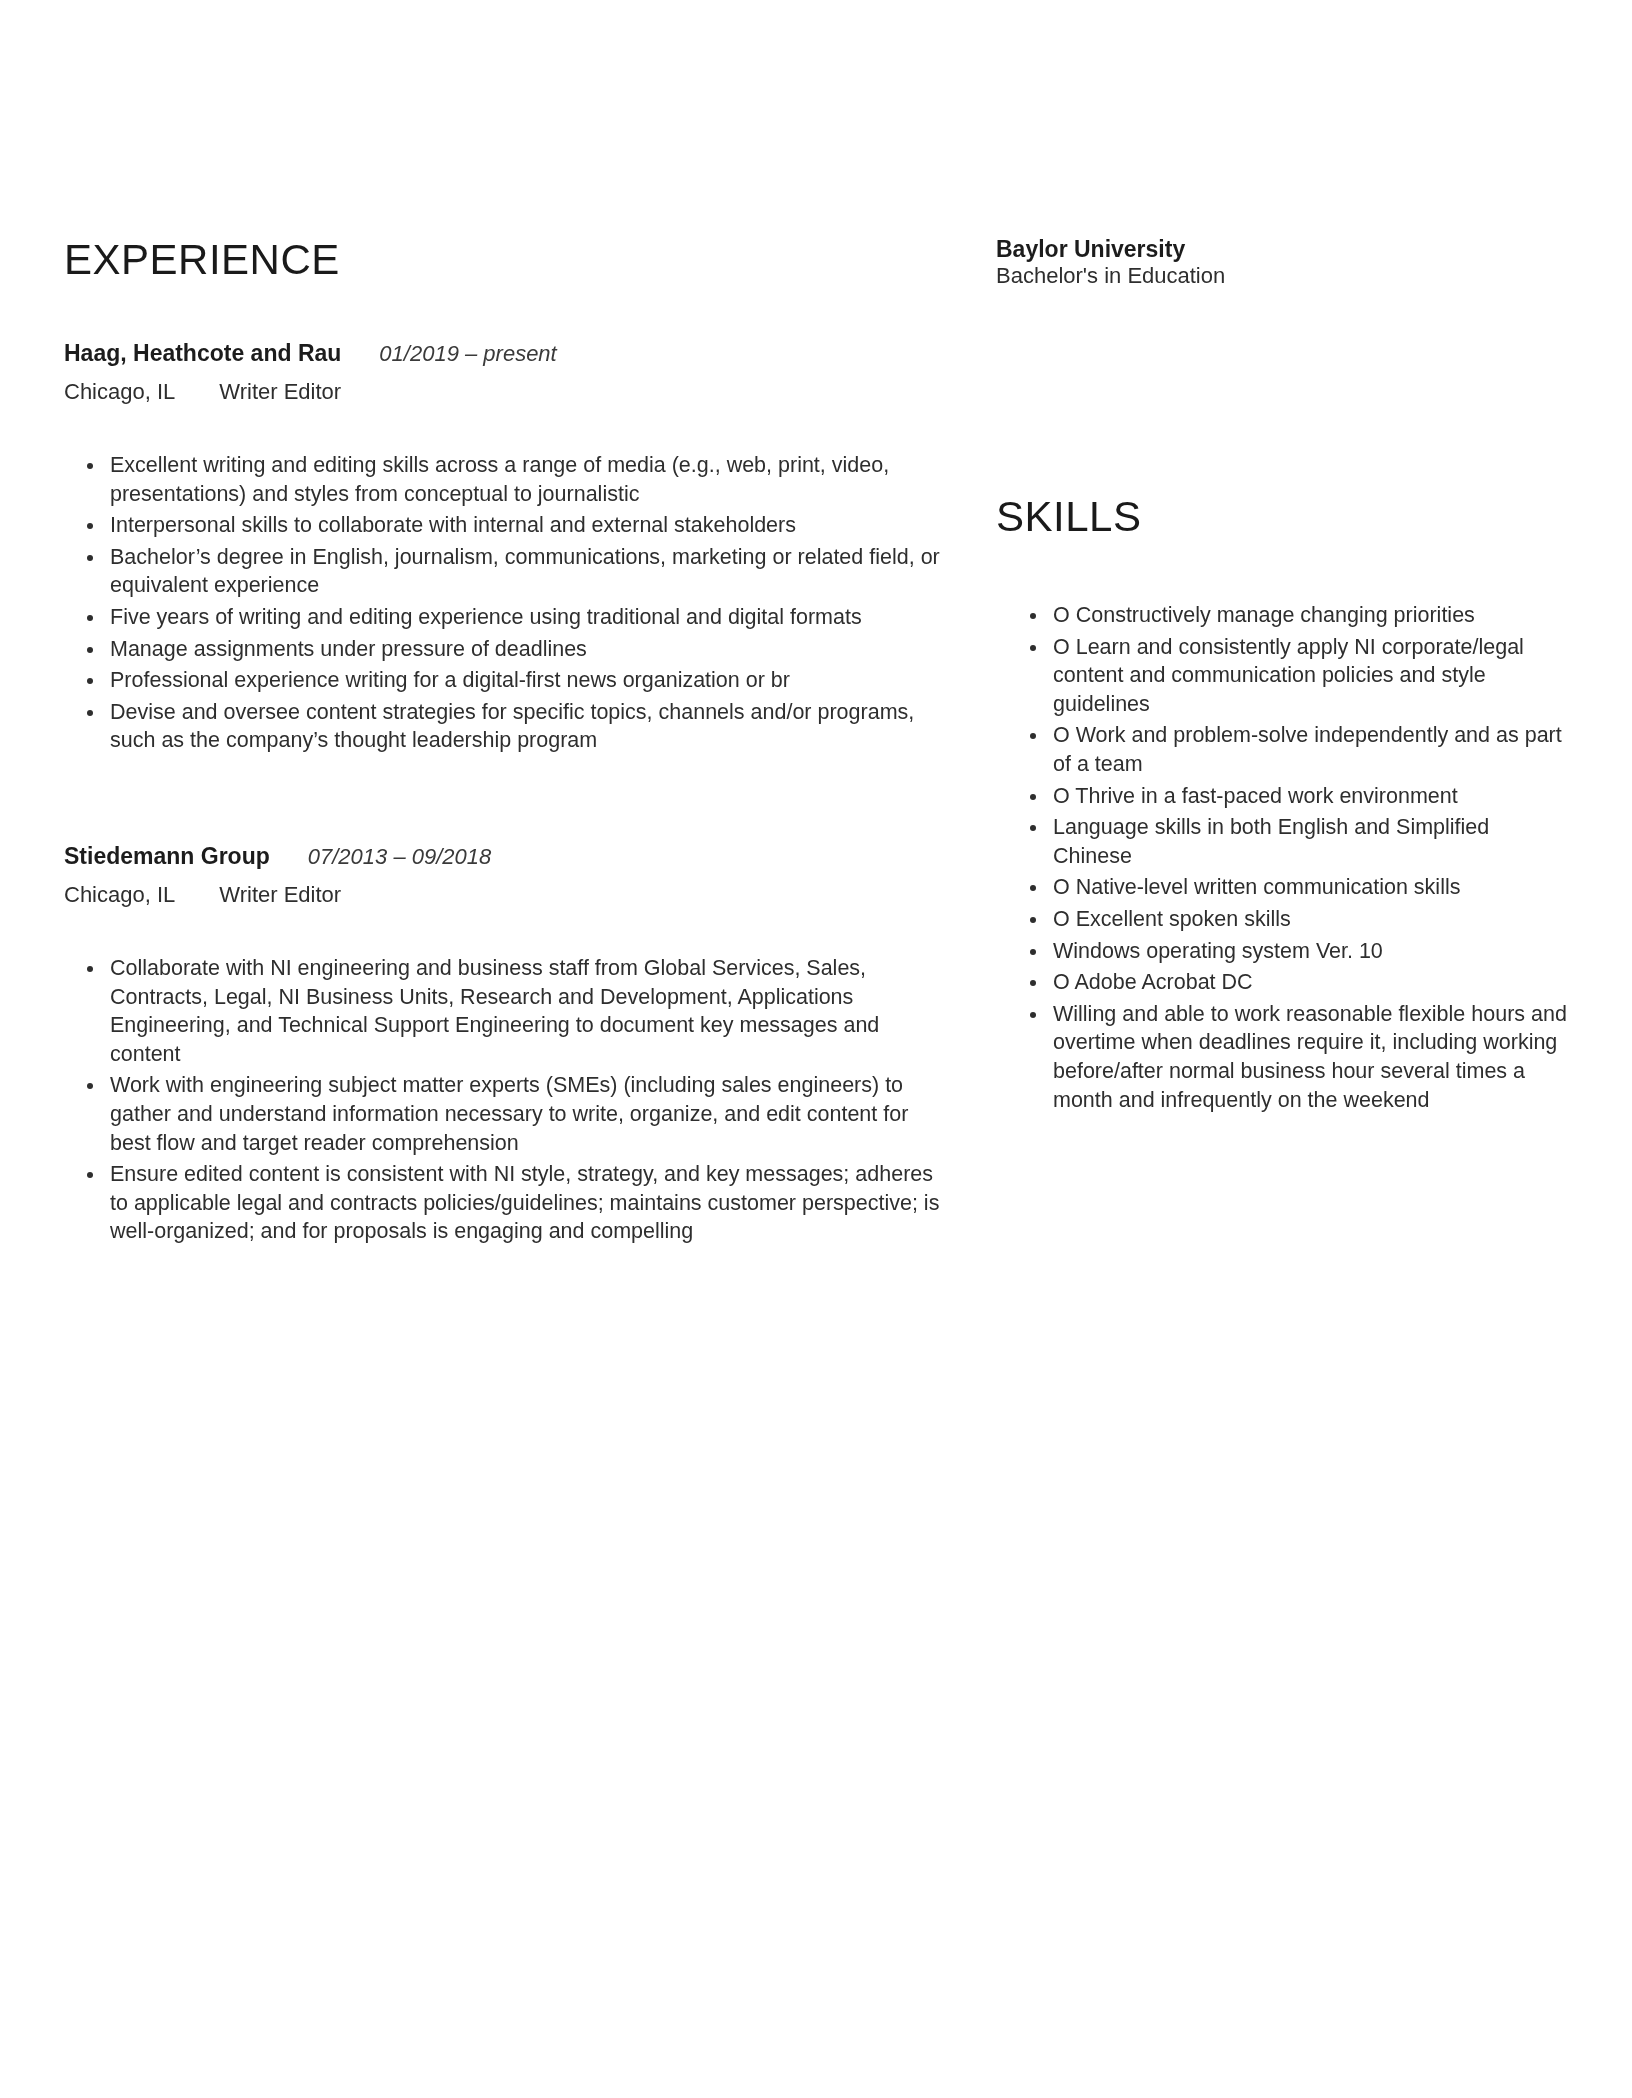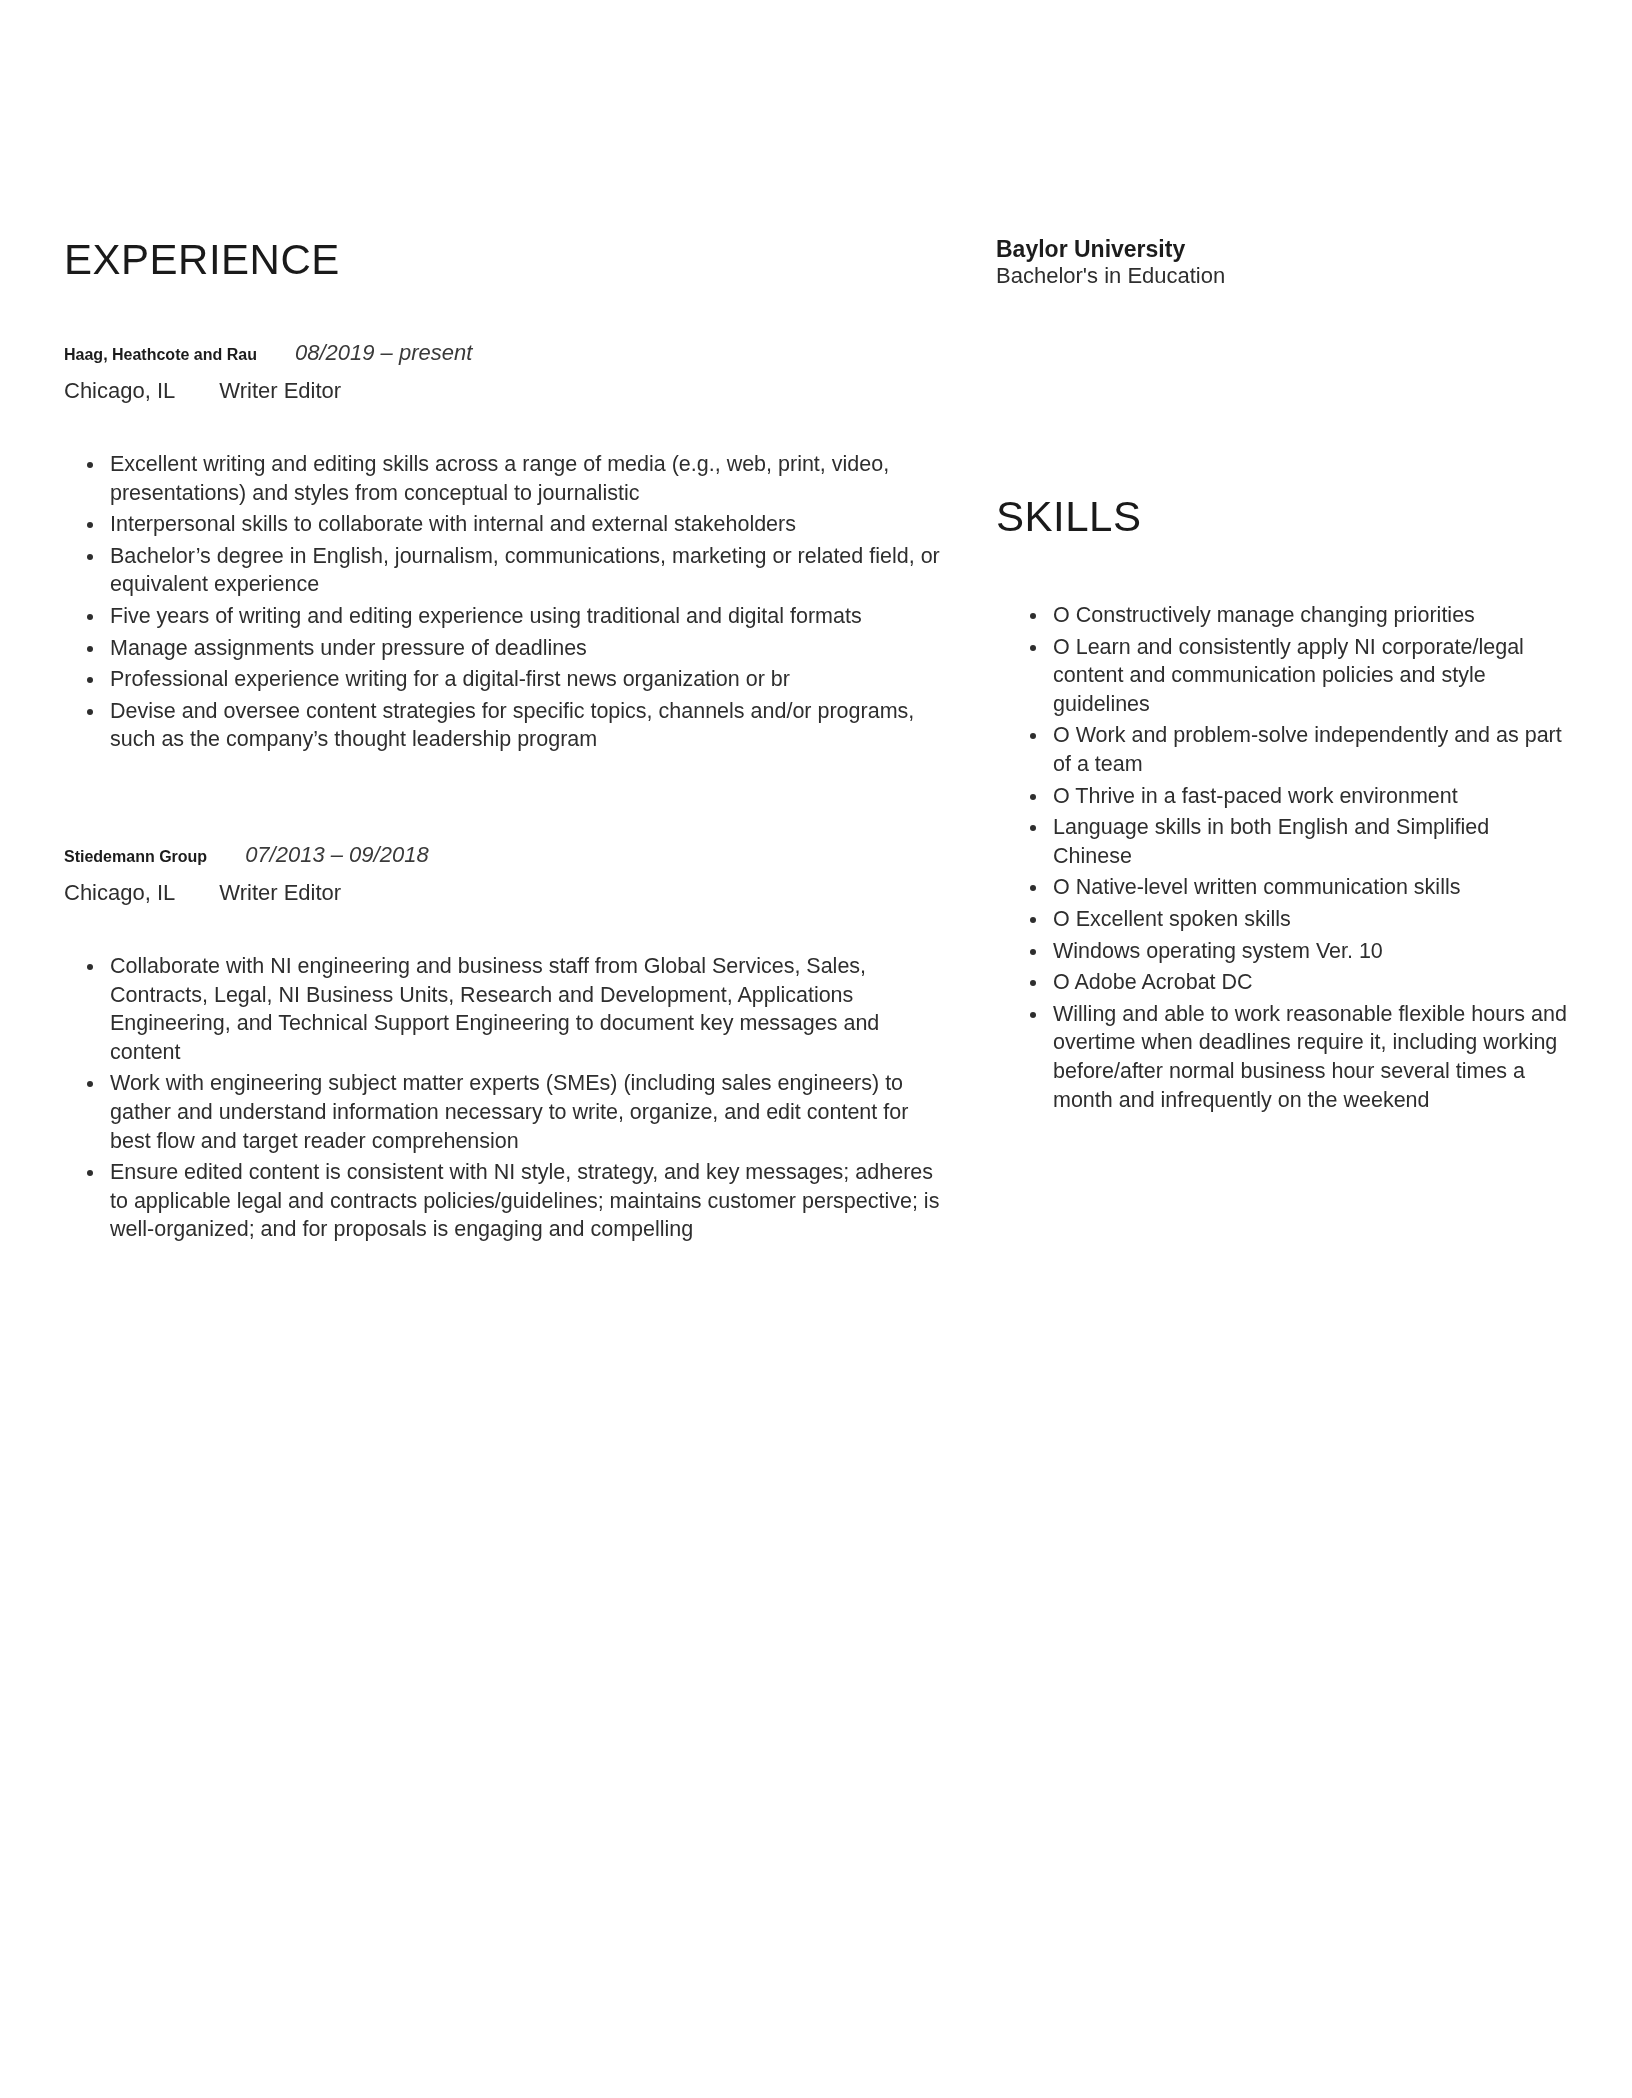--- a/index.html
+++ b/index.html
@@ -56,21 +56,21 @@
     margin-bottom: 56px;
   }
   
   .job + .job { margin-top: 88px; }
   .job-head {
     display: flex;
     align-items: baseline;
     gap: 38px;
   }
   .company {
-    font-size: 16px;
+    font-size: 23px;
     font-weight: 700;
     color: #1c1c1c;
   }
   .dates {
     font-size: 22px;
     font-style: italic;
     color: #3a3a3a;
   }
   .job-sub {
     display: flex;
@@ -124,21 +124,21 @@
 
 
   <main class="columns">
 
     <section class="col-left">
       <h2 class="section-heading">EXPERIENCE</h2>
 
       <article class="job">
         <div class="job-head">
           <span class="company">Haag, Heathcote and Rau</span>
-          <span class="dates">08/2019 – present</span>
+          <span class="dates">01/2019 – present</span>
         </div>
         <div class="job-sub">
           <span class="location">Chicago, IL</span>
           <span class="title">Writer Editor</span>
         </div>
         <ul class="bullets">
           <li>Excellent writing and editing skills across a range of media (e.g., web, print, video, presentations) and styles from conceptual to journalistic</li>
           <li>Interpersonal skills to collaborate with internal and external stakeholders</li>
           <li>Bachelor’s degree in English, journalism, communications, marketing or related field, or equivalent experience</li>
           <li>Five years of writing and editing experience using traditional and digital formats</li>

